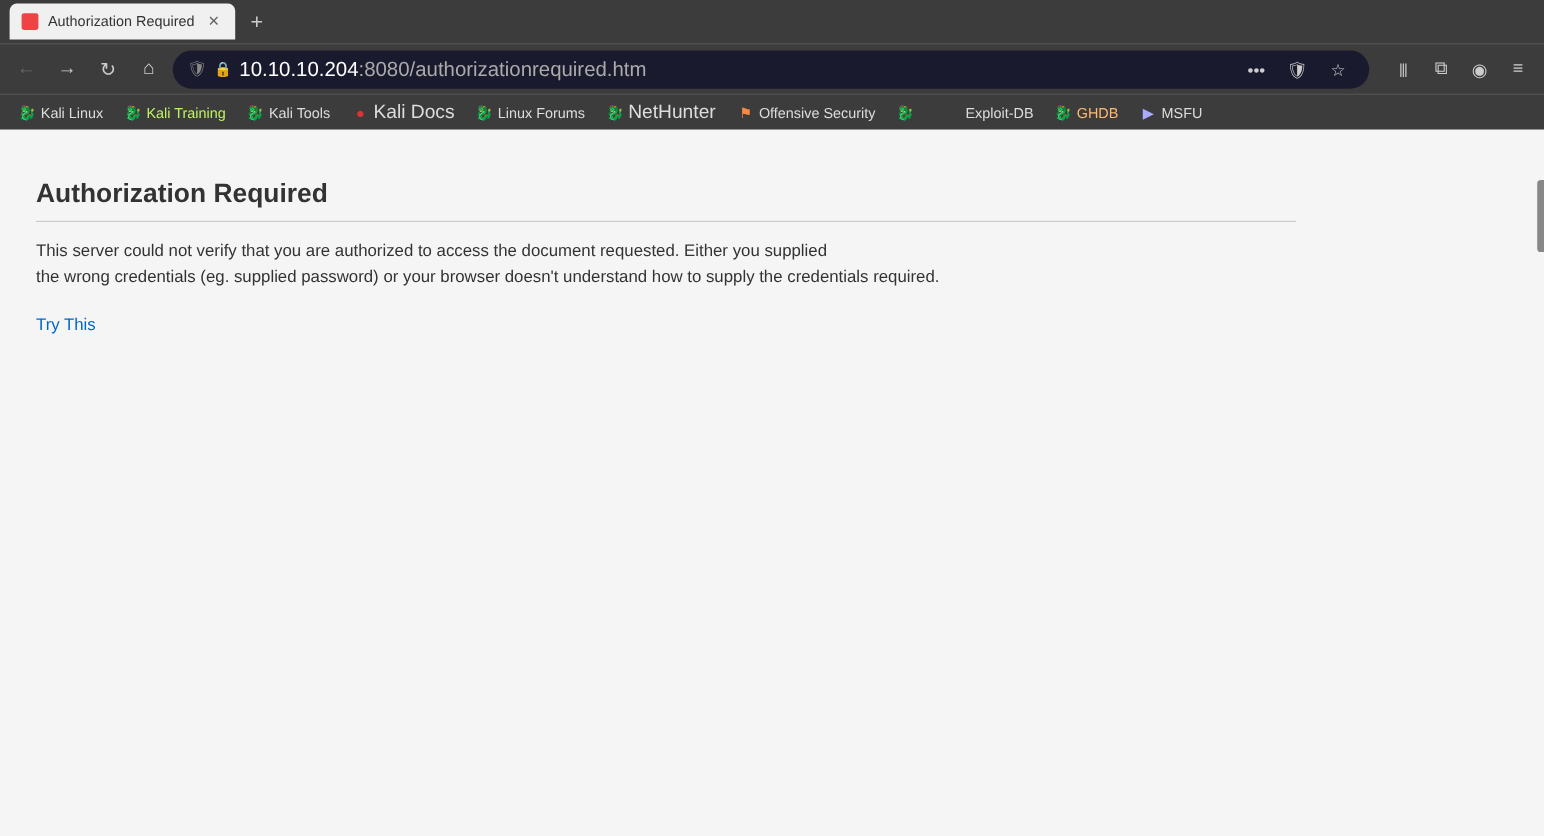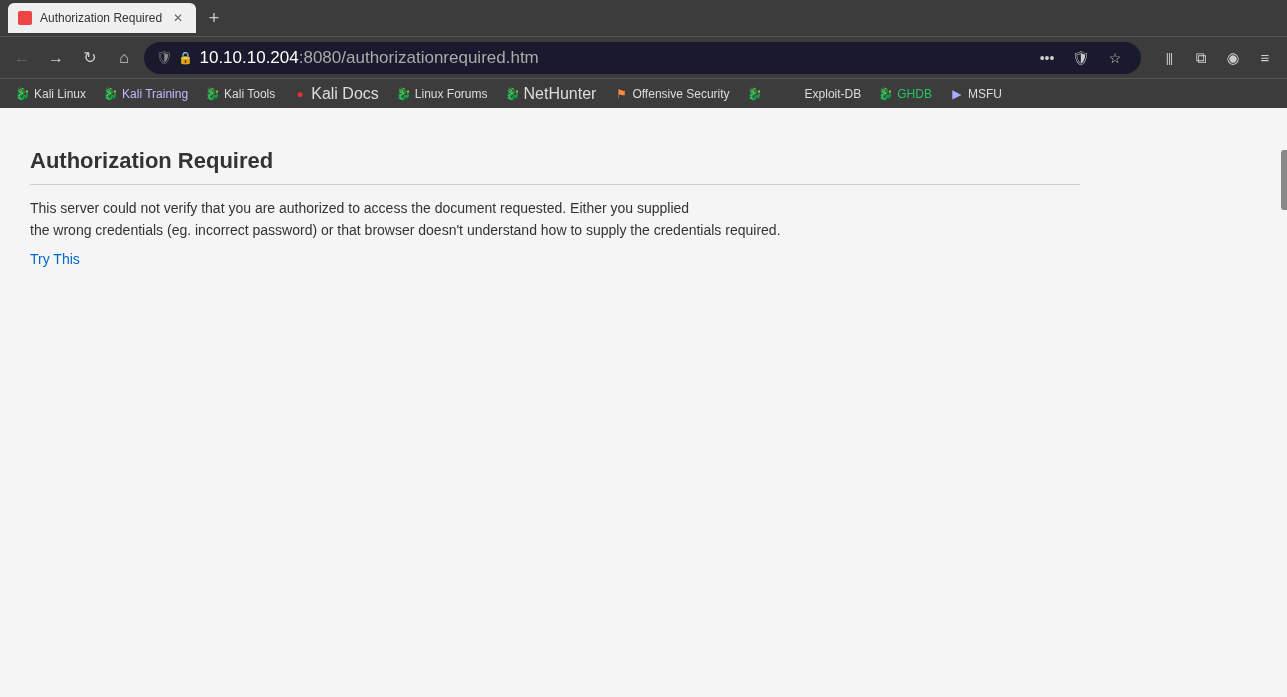--- a/index.html
+++ b/index.html
@@ -160,21 +160,21 @@
       color: #333;
       margin-bottom: 12px;
       padding-bottom: 10px;
       border-bottom: 1px solid #ccc;
     }
 
     .error-body {
       font-size: 14px;
       color: #333;
       line-height: 1.6;
-      margin-bottom: 8px;
+      margin-bottom: 20px;
     }
 
     .try-again-link {
       color: #0066cc;
       font-size: 14px;
       text-decoration: none;
       cursor: pointer;
     }
 
     .sidebar-hint {
@@ -250,21 +250,21 @@
     </div>
   </div>
 
   <div class="bookmarks-bar" id="bookmarks-bar">
   <div class="bookmark-item">
       <span class="bm-icon" style="color:#6bbfd6; font-size:12px;">🐉</span>
       <span style="font-size:12px; color:#ddd;">Kali Linux</span>
     </div>
       <div class="bookmark-item">
       <span class="bm-icon" style="color:#6bbfd6; font-size:12px;">🐉</span>
-      <span style="font-size:12px; color:#c4b5fd;">Kali Training</span>
+      <span style="font-size:12px; color:#bef264;">Kali Training</span>
     </div>
       <div class="bookmark-item">
       <span class="bm-icon" style="color:#6bbfd6; font-size:12px;">🐉</span>
       <span style="font-size:12px; color:#ddd;">Kali Tools</span>
     </div>
       <div class="bookmark-item">
       <span class="bm-icon" style="color:#dd3333; font-size:12px;">●</span>
       <span style="font-size:16px; color:#ddd;">Kali Docs</span>
     </div>
       <div class="bookmark-item">
@@ -278,34 +278,34 @@
       <div class="bookmark-item">
       <span class="bm-icon" style="color:#ff8844; font-size:12px;">⚑</span>
       <span style="font-size:12px; color:#ddd;text-align:right;">Offensive Security</span>
     </div>
       <div class="bookmark-item">
       <span class="bm-icon" style="color:#6bbfd6; font-size:12px;">🐉</span>
       <span style="font-size:12px; color:#ddd;padding-left:39px;">Exploit-DB</span>
     </div>
       <div class="bookmark-item">
       <span class="bm-icon" style="color:#ff8844; font-size:12px;">🐉</span>
-      <span style="font-size:12px; color:#22c55e;text-align:right;">GHDB</span>
+      <span style="font-size:12px; color:#fdba74;text-align:right;">GHDB</span>
     </div>
       <div class="bookmark-item">
       <span class="bm-icon" style="color:#aaaaff; font-size:12px;">▶</span>
       <span style="font-size:12px; color:#ddd;">MSFU</span>
     </div>
     </div>
 
 </div>
 
 <div class="page-content">
   <div class="error-container">
     <h1 class="error-title">Authorization Required</h1>
     <p class="error-body">
       <span>This server could not verify that you are authorized to access the document requested. Either you supplied</span><br>
-      <span>the wrong credentials (eg. incorrect password) or that browser doesn't understand how to supply the credentials required.</span>
+      <span>the wrong credentials (eg. supplied password) or your browser doesn't understand how to supply the credentials required.</span>
     </p>
     <a class="try-again-link" href="#">Try This</a>
   </div>
 </div>
 
 <div class="sidebar-hint"></div>
 
 </body></html>

